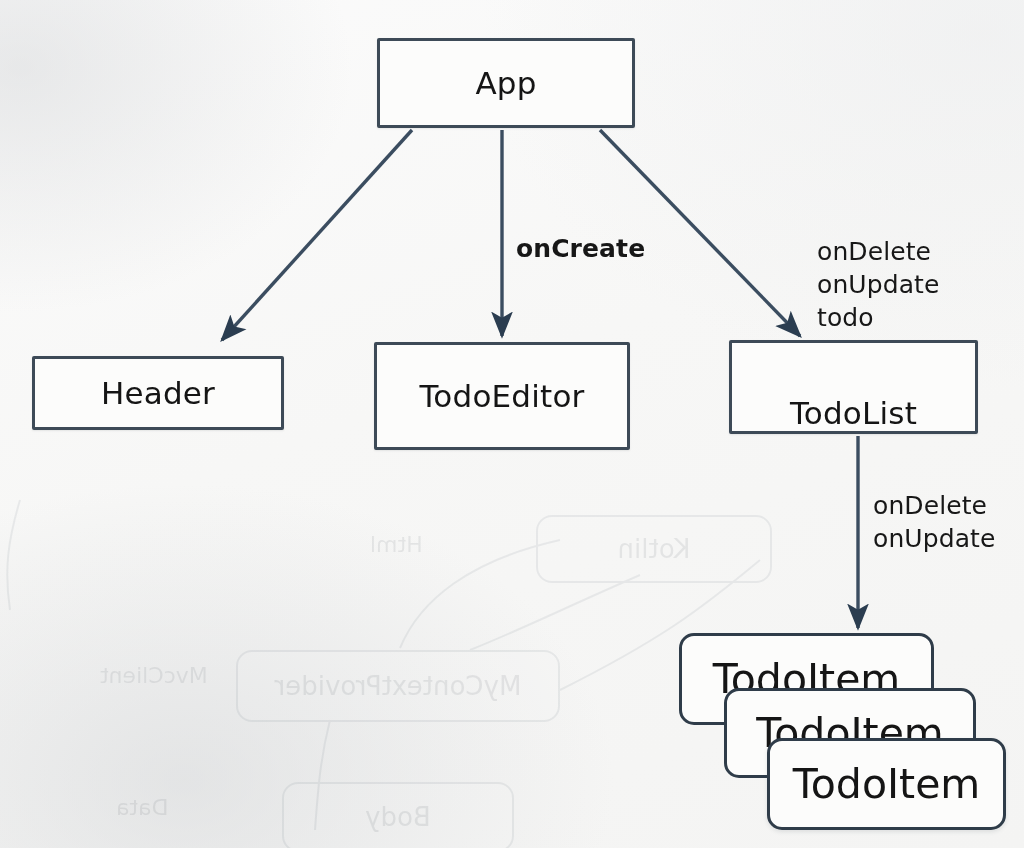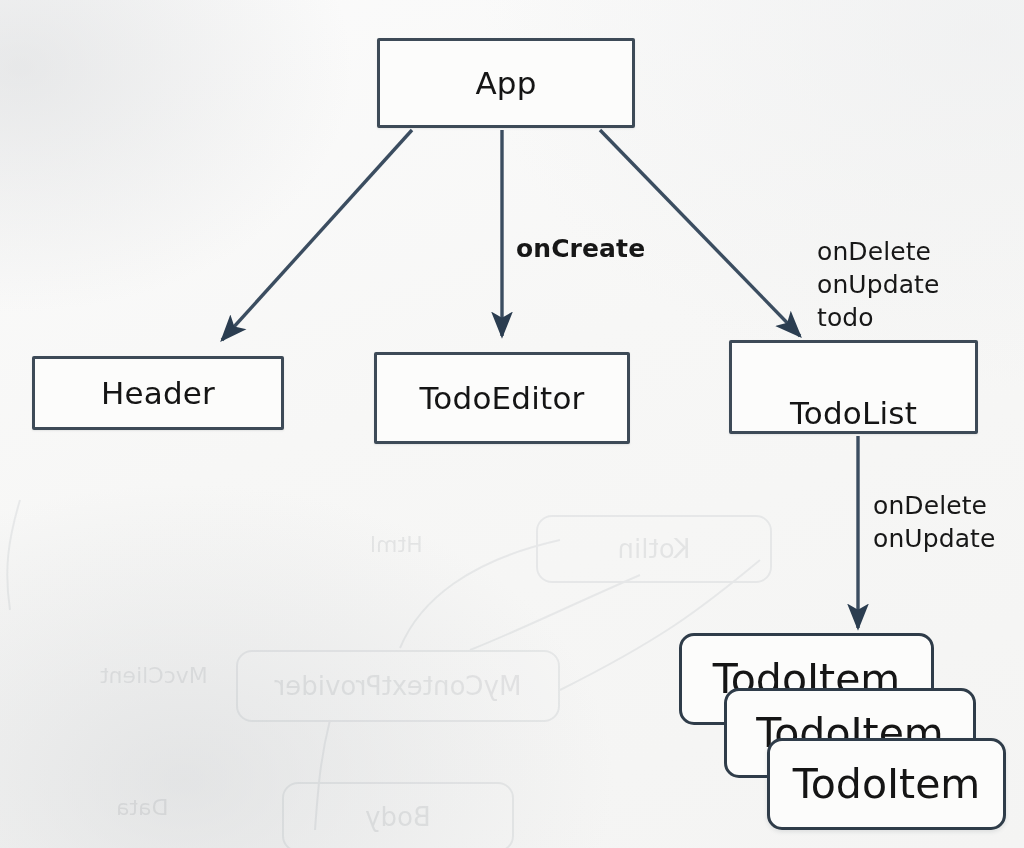--- a/index.html
+++ b/index.html
@@ -69,21 +69,21 @@
     align-items: center;
     justify-content: center;
     color: #151515;
     font-size: 31px;
     letter-spacing: 0.2px;
     white-space: nowrap;
     box-shadow: 0 1px 2px rgba(60,70,80,0.10);
   }
   .node-app      { left: 377px; top: 38px;  width: 258px; height: 90px; }
   .node-header   { left: 32px;  top: 348px; width: 252px; height: 74px; margin-top: 8px; }
-  .node-editor   { left: 374px; top: 352px; width: 256px; height: 92px; }
+  .node-editor   { left: 374px; top: 342px; width: 256px; height: 108px; }
   .node-todolist { left: 729px; top: 340px; width: 249px; height: 94px; align-items: flex-end; }
 
   .node-item {
     position: absolute;
     box-sizing: border-box;
     border: 3px solid #2f3c49;
     border-radius: 15px;
     background: #fcfcfb;
     display: flex;
     align-items: center;

